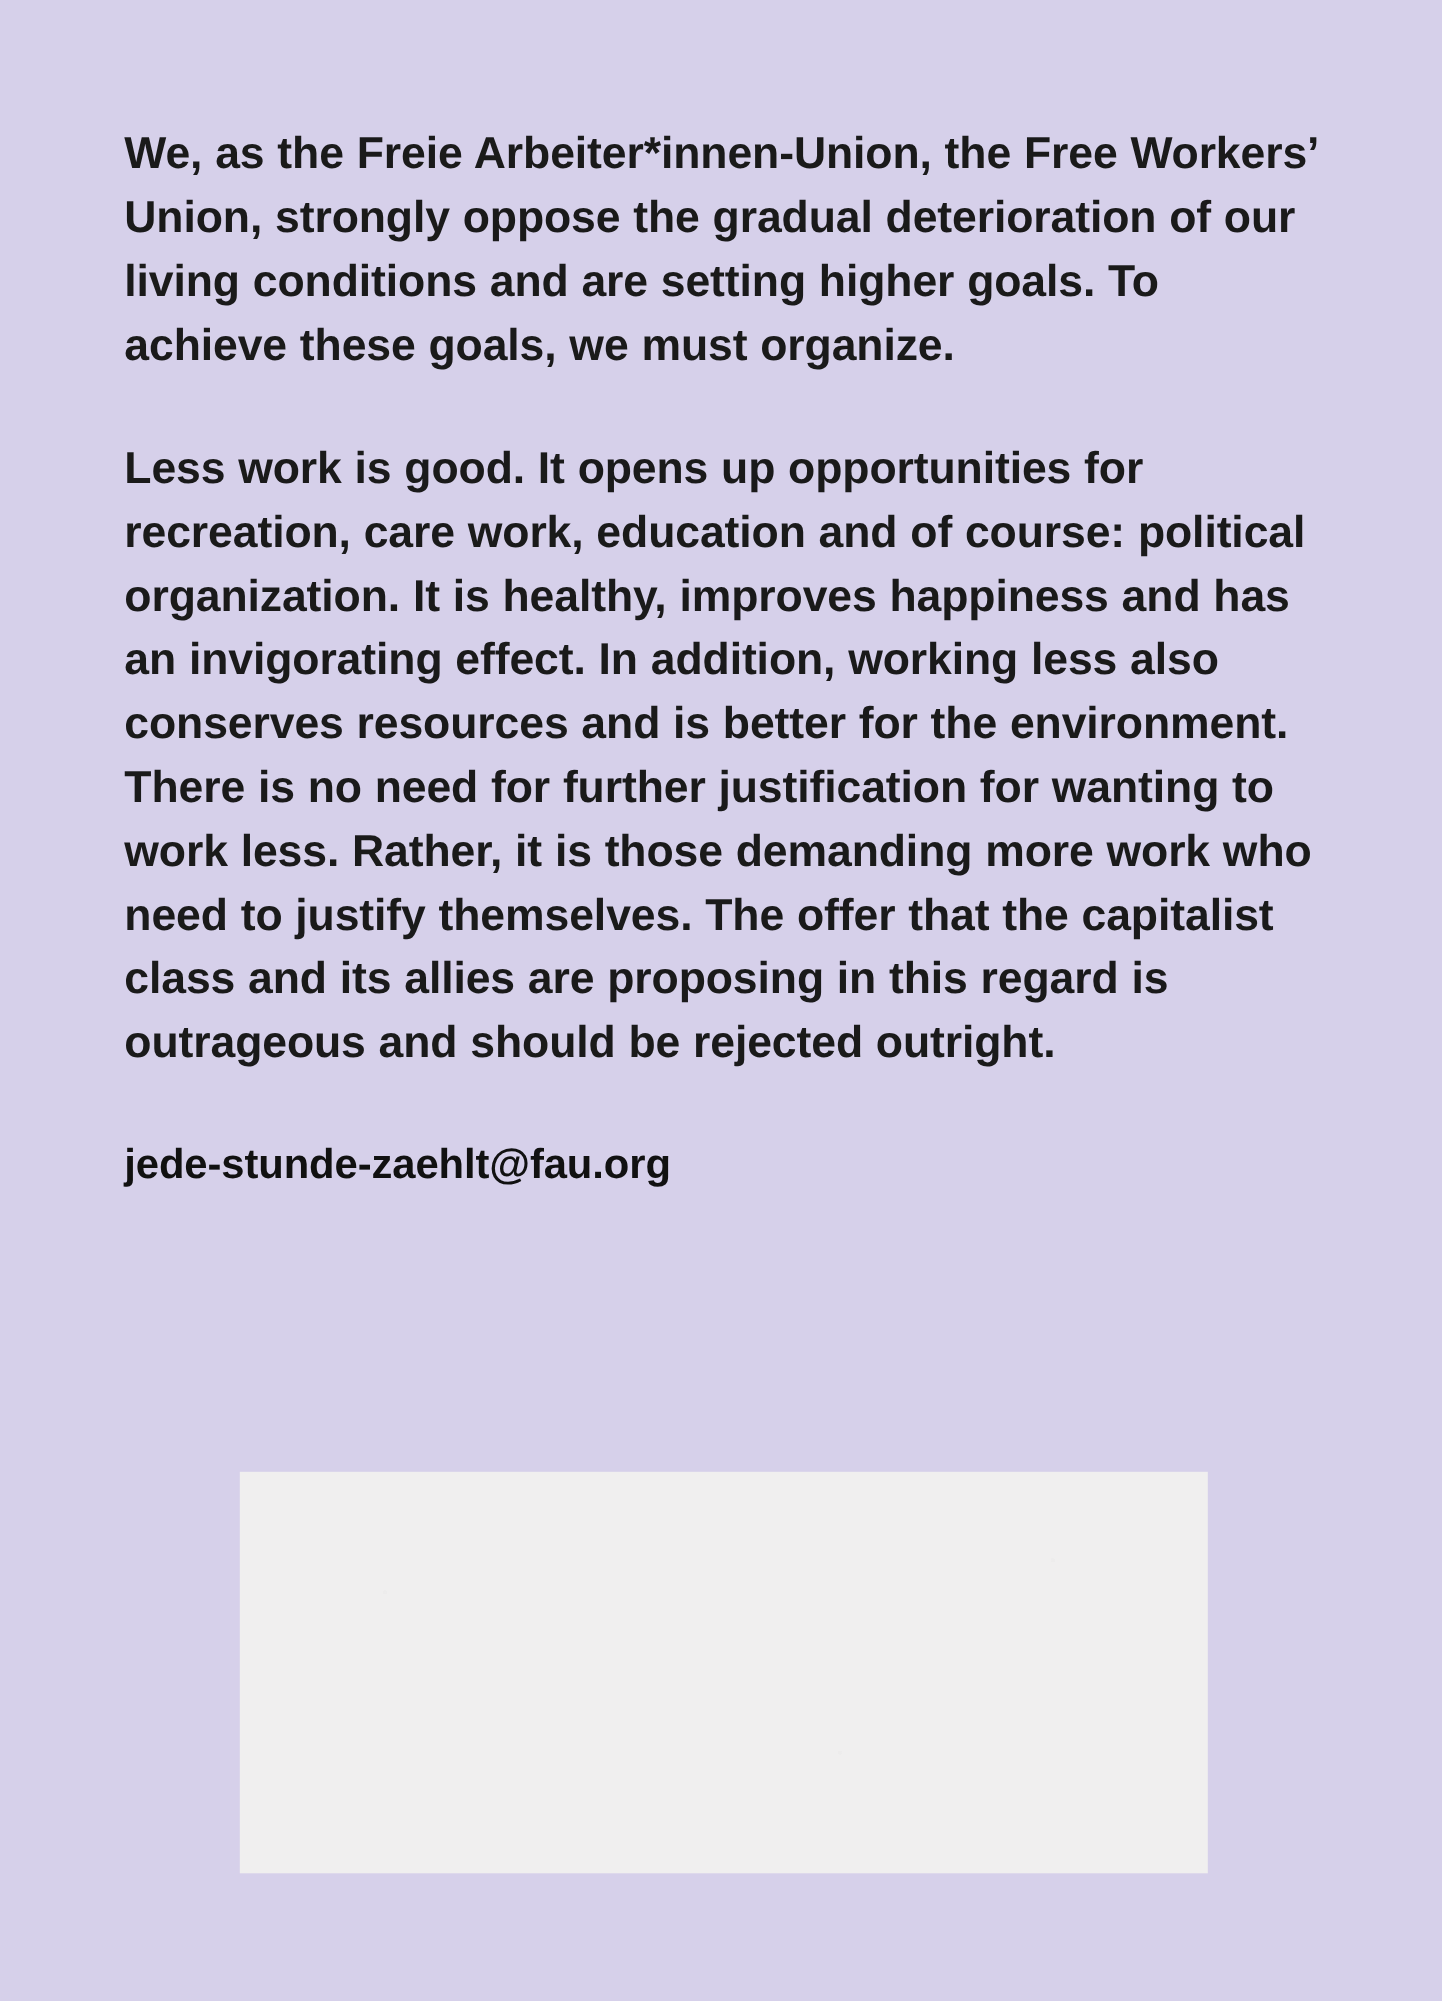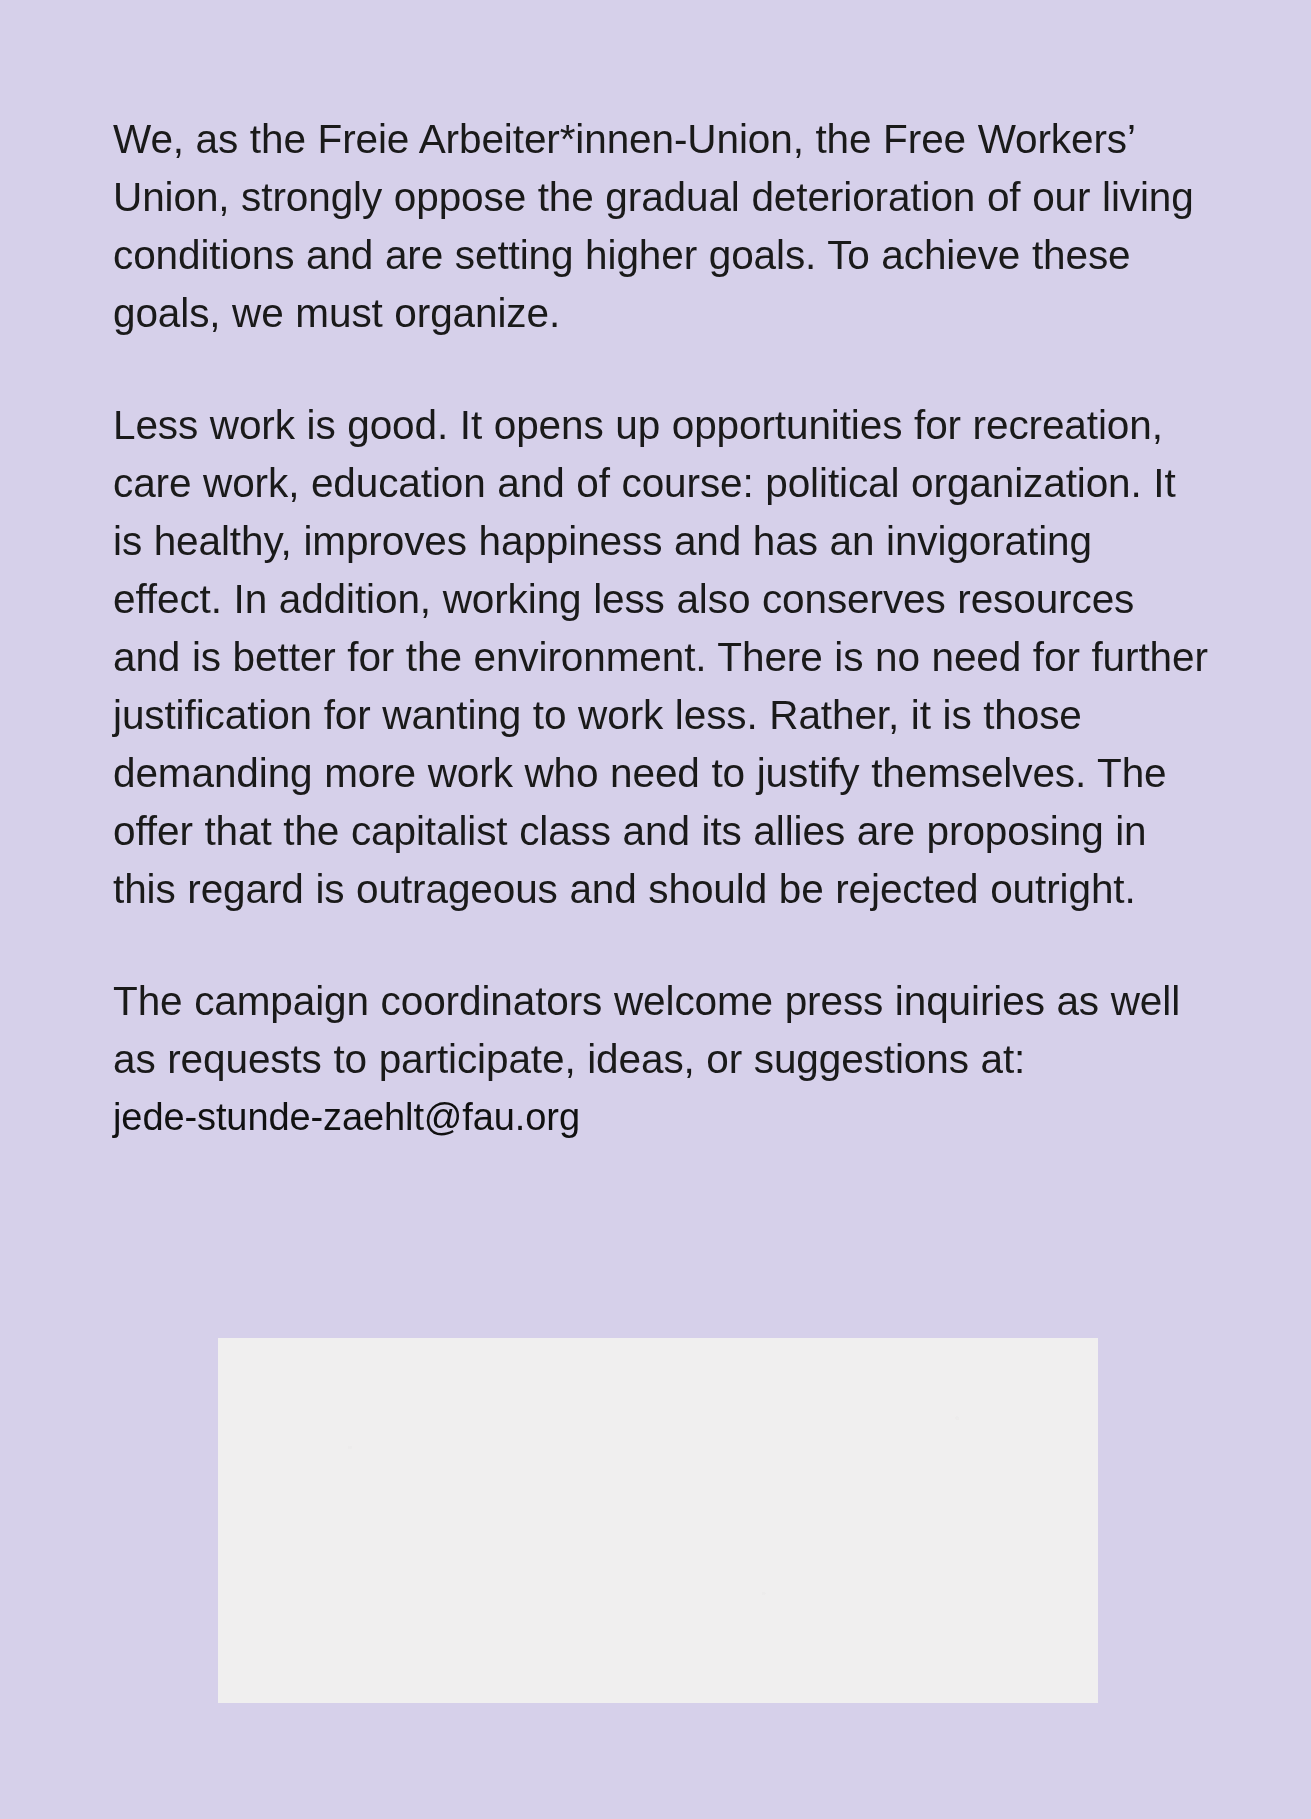--- a/index.html
+++ b/index.html
@@ -25,21 +25,21 @@
     left: 113px;
     top: 110px;
     width: 1110px;
   }
   .para {
     font-size: 40.5px;
     line-height: 58px;
     color: #1a1a1a;
     letter-spacing: -0.1px;
     margin: 0 14px 54px 0;
-    font-weight: 400;
+    font-weight: 700;
     font-stretch: condensed;
     word-spacing: 0.5px;
   }
   .para:last-child {
     margin-bottom: 0;
   }
   .contact-line {
     display: block;
   }
   .email {
@@ -66,21 +66,20 @@
 
 <div class="page">
 
   <div class="content">
 
     <p class="para">We, as the Freie Arbeiter*innen-Union, the Free Workers’ Union, strongly oppose the gradual deterioration of our living conditions and are setting higher goals. To achieve these goals, we must organize.</p>
 
     <p class="para">Less work is good. It opens up opportunities for recreation, care work, education and of course: political organization. It is healthy, improves happiness and has an invigorating effect. In addition, working less also conserves resources and is better for the environment. There is no need for further justification for wanting to work less. Rather, it is those demanding more work who need to justify themselves. The offer that the capitalist class and its allies are proposing in this regard is outrageous and should be rejected outright.</p>
 
     <p class="para">
-      <span class="contact-line">The campaign coordinators welcome press inquiries as well as requests to participate, ideas, or suggestions at:</span>
       <span class="email">jede-stunde-zaehlt@fau.org</span>
     </p>
 
   </div>
 
   <div class="image-placeholder"></div>
 
 </div>
 
 </body></html>

